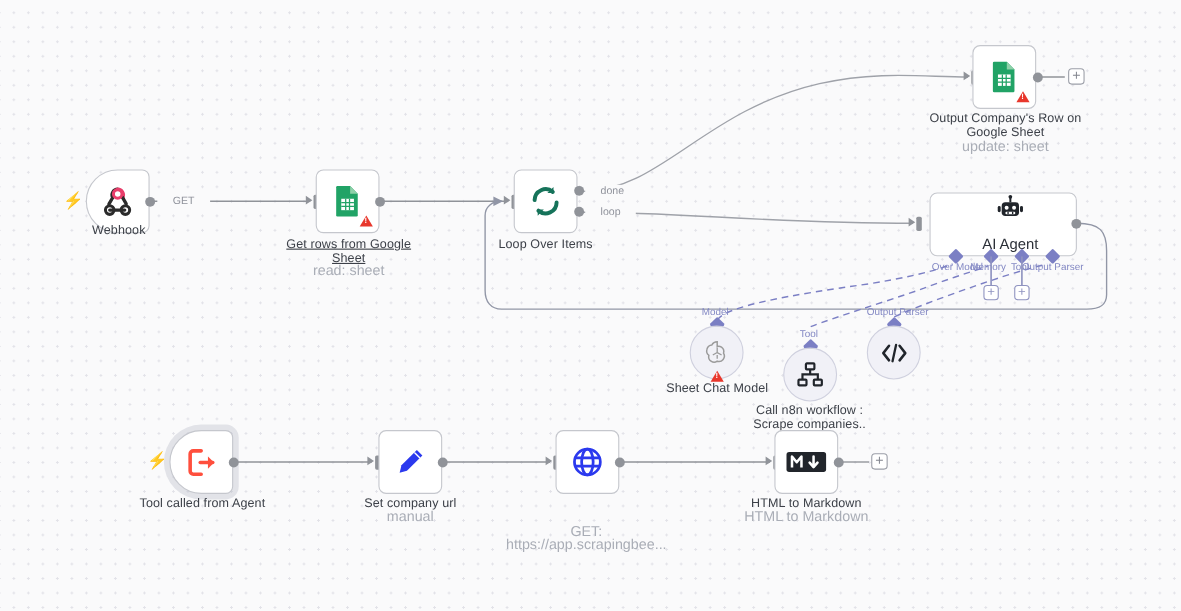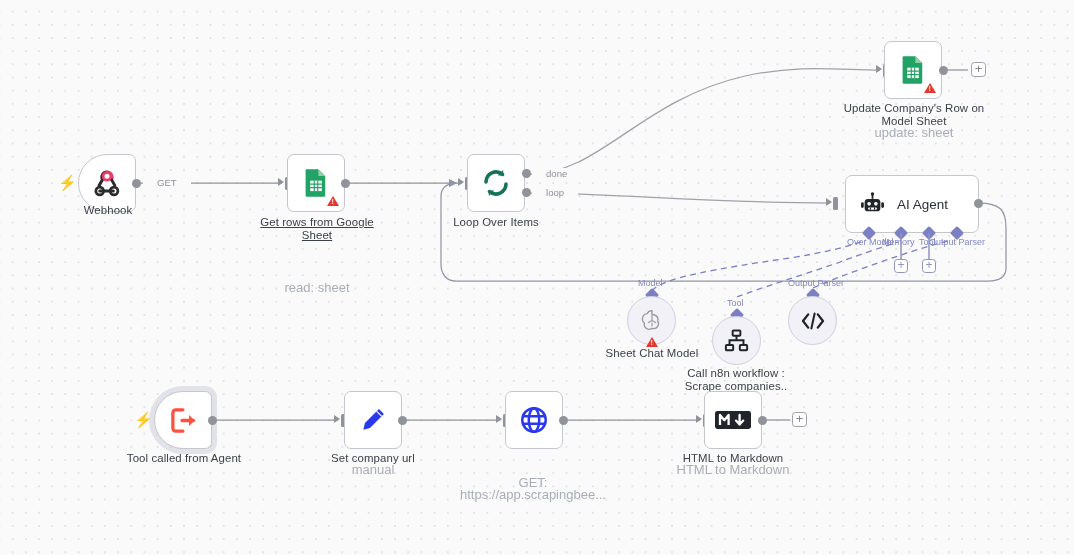--- a/index.html
+++ b/index.html
@@ -19,21 +19,21 @@
   }
   #edges { position: absolute; left: 0; top: 0; width: 1074px; height: 555px; pointer-events: none; }
 
   
   .node {
     position: absolute;
     width: 58px; height: 58px;
     background: #fff;
     border: 1.3px solid #c5c7cd;
     border-radius: 7px;
-    display: flex; align-items: center; justify-content: center;
+    display: flex; align-items: center; justify-content: center; flex-direction: column;
   }
   .node.trigger {
     border-top-left-radius: 30px;
     border-bottom-left-radius: 30px;
   }
   .node.wide {
     width: 134px; height: 58px;
     justify-content: flex-start;
     padding-left: 13px;
     gap: 11px;
@@ -207,21 +207,21 @@
     <svg width="28" height="30" viewBox="0 0 24 26">
       <path d="M4 1h10l6 6v17a1 1 0 0 1-1 1H4a1 1 0 0 1-1-1V2a1 1 0 0 1 1-1z" fill="#21a366"></path>
       <path d="M14 1l6 6h-6z" fill="#8ed1a9"></path>
       <rect x="7" y="11" width="10" height="9" fill="#fff"></rect>
       <path d="M7 14h10M7 17h10M10.5 11v9M13.5 11v9" stroke="#21a366" stroke-width="1"></path>
     </svg>
     <div class="warn" style="right:5px; bottom:5px;"></div>
   </div>
   <div class="port" style="left:341px; top:179px;"></div>
   <div class="node-label" style="left:252px; top:216px; width:130px;text-decoration:underline;">Get rows from Google Sheet</div>
-  <div class="node-sub" style="left:252px; top:240px; width:130px;margin-top:42px;">read: sheet</div>
+  <div class="node-sub" style="left:252px; top:240px; width:130px;">read: sheet</div>
 
   <div class="inarrow" style="left:458px; top:178px;"></div>
   <div class="inport" style="left:465px; top:177px;"></div>
   <div class="node" style="left:467px; top:154px;">
     <svg width="32" height="32" viewBox="0 0 24 24">
       <path d="M4.5 11.2a7.5 7.5 0 0 1 12.4-5.6" stroke="#16735a" stroke-width="2.7" fill="none" stroke-linecap="round"></path>
       <path d="M19.5 12.8a7.5 7.5 0 0 1-12.4 5.6" stroke="#16735a" stroke-width="2.7" fill="none" stroke-linecap="round"></path>
       <path d="M17.4 2.2l0 4.2-4.2 0z" fill="#16735a"></path>
       <path d="M6.6 21.8l0-4.2 4.2 0z" fill="#16735a"></path>
     </svg>
@@ -238,21 +238,21 @@
     <svg width="28" height="30" viewBox="0 0 24 26">
       <path d="M4 1h10l6 6v17a1 1 0 0 1-1 1H4a1 1 0 0 1-1-1V2a1 1 0 0 1 1-1z" fill="#21a366"></path>
       <path d="M14 1l6 6h-6z" fill="#8ed1a9"></path>
       <rect x="7" y="11" width="10" height="9" fill="#fff"></rect>
       <path d="M7 14h10M7 17h10M10.5 11v9M13.5 11v9" stroke="#21a366" stroke-width="1"></path>
     </svg>
     <div class="warn" style="right:5px; bottom:5px;"></div>
   </div>
   <div class="port" style="left:939px; top:66px;"></div>
   <div class="plusbtn" style="left:971px; top:62px;">+</div>
-  <div class="node-label" style="left:838px; top:102px; width:152px;">Update Company's Row on Model Sheet</div>
+  <div class="node-label" style="left:838px; top:102px; width:152px;">Output Company's Row on Google Sheet</div>
   <div class="node-sub" style="left:838px; top:127px; width:152px;">update: sheet</div>
 
   <div class="inarrow" style="left:826px; top:198px;"></div>
   <div class="inport" style="left:833px; top:197px;"></div>
   <div class="node wide" style="left:845px; top:175px;">
     <svg width="27" height="27" viewBox="0 0 24 24">
       <rect x="5" y="7" width="14" height="11" rx="3" fill="#21252b"></rect>
       <rect x="1.8" y="10" width="2.4" height="5" rx="1.2" fill="#21252b"></rect>
       <rect x="19.8" y="10" width="2.4" height="5" rx="1.2" fill="#21252b"></rect>
       <rect x="11.2" y="3" width="1.6" height="4" fill="#21252b"></rect>

